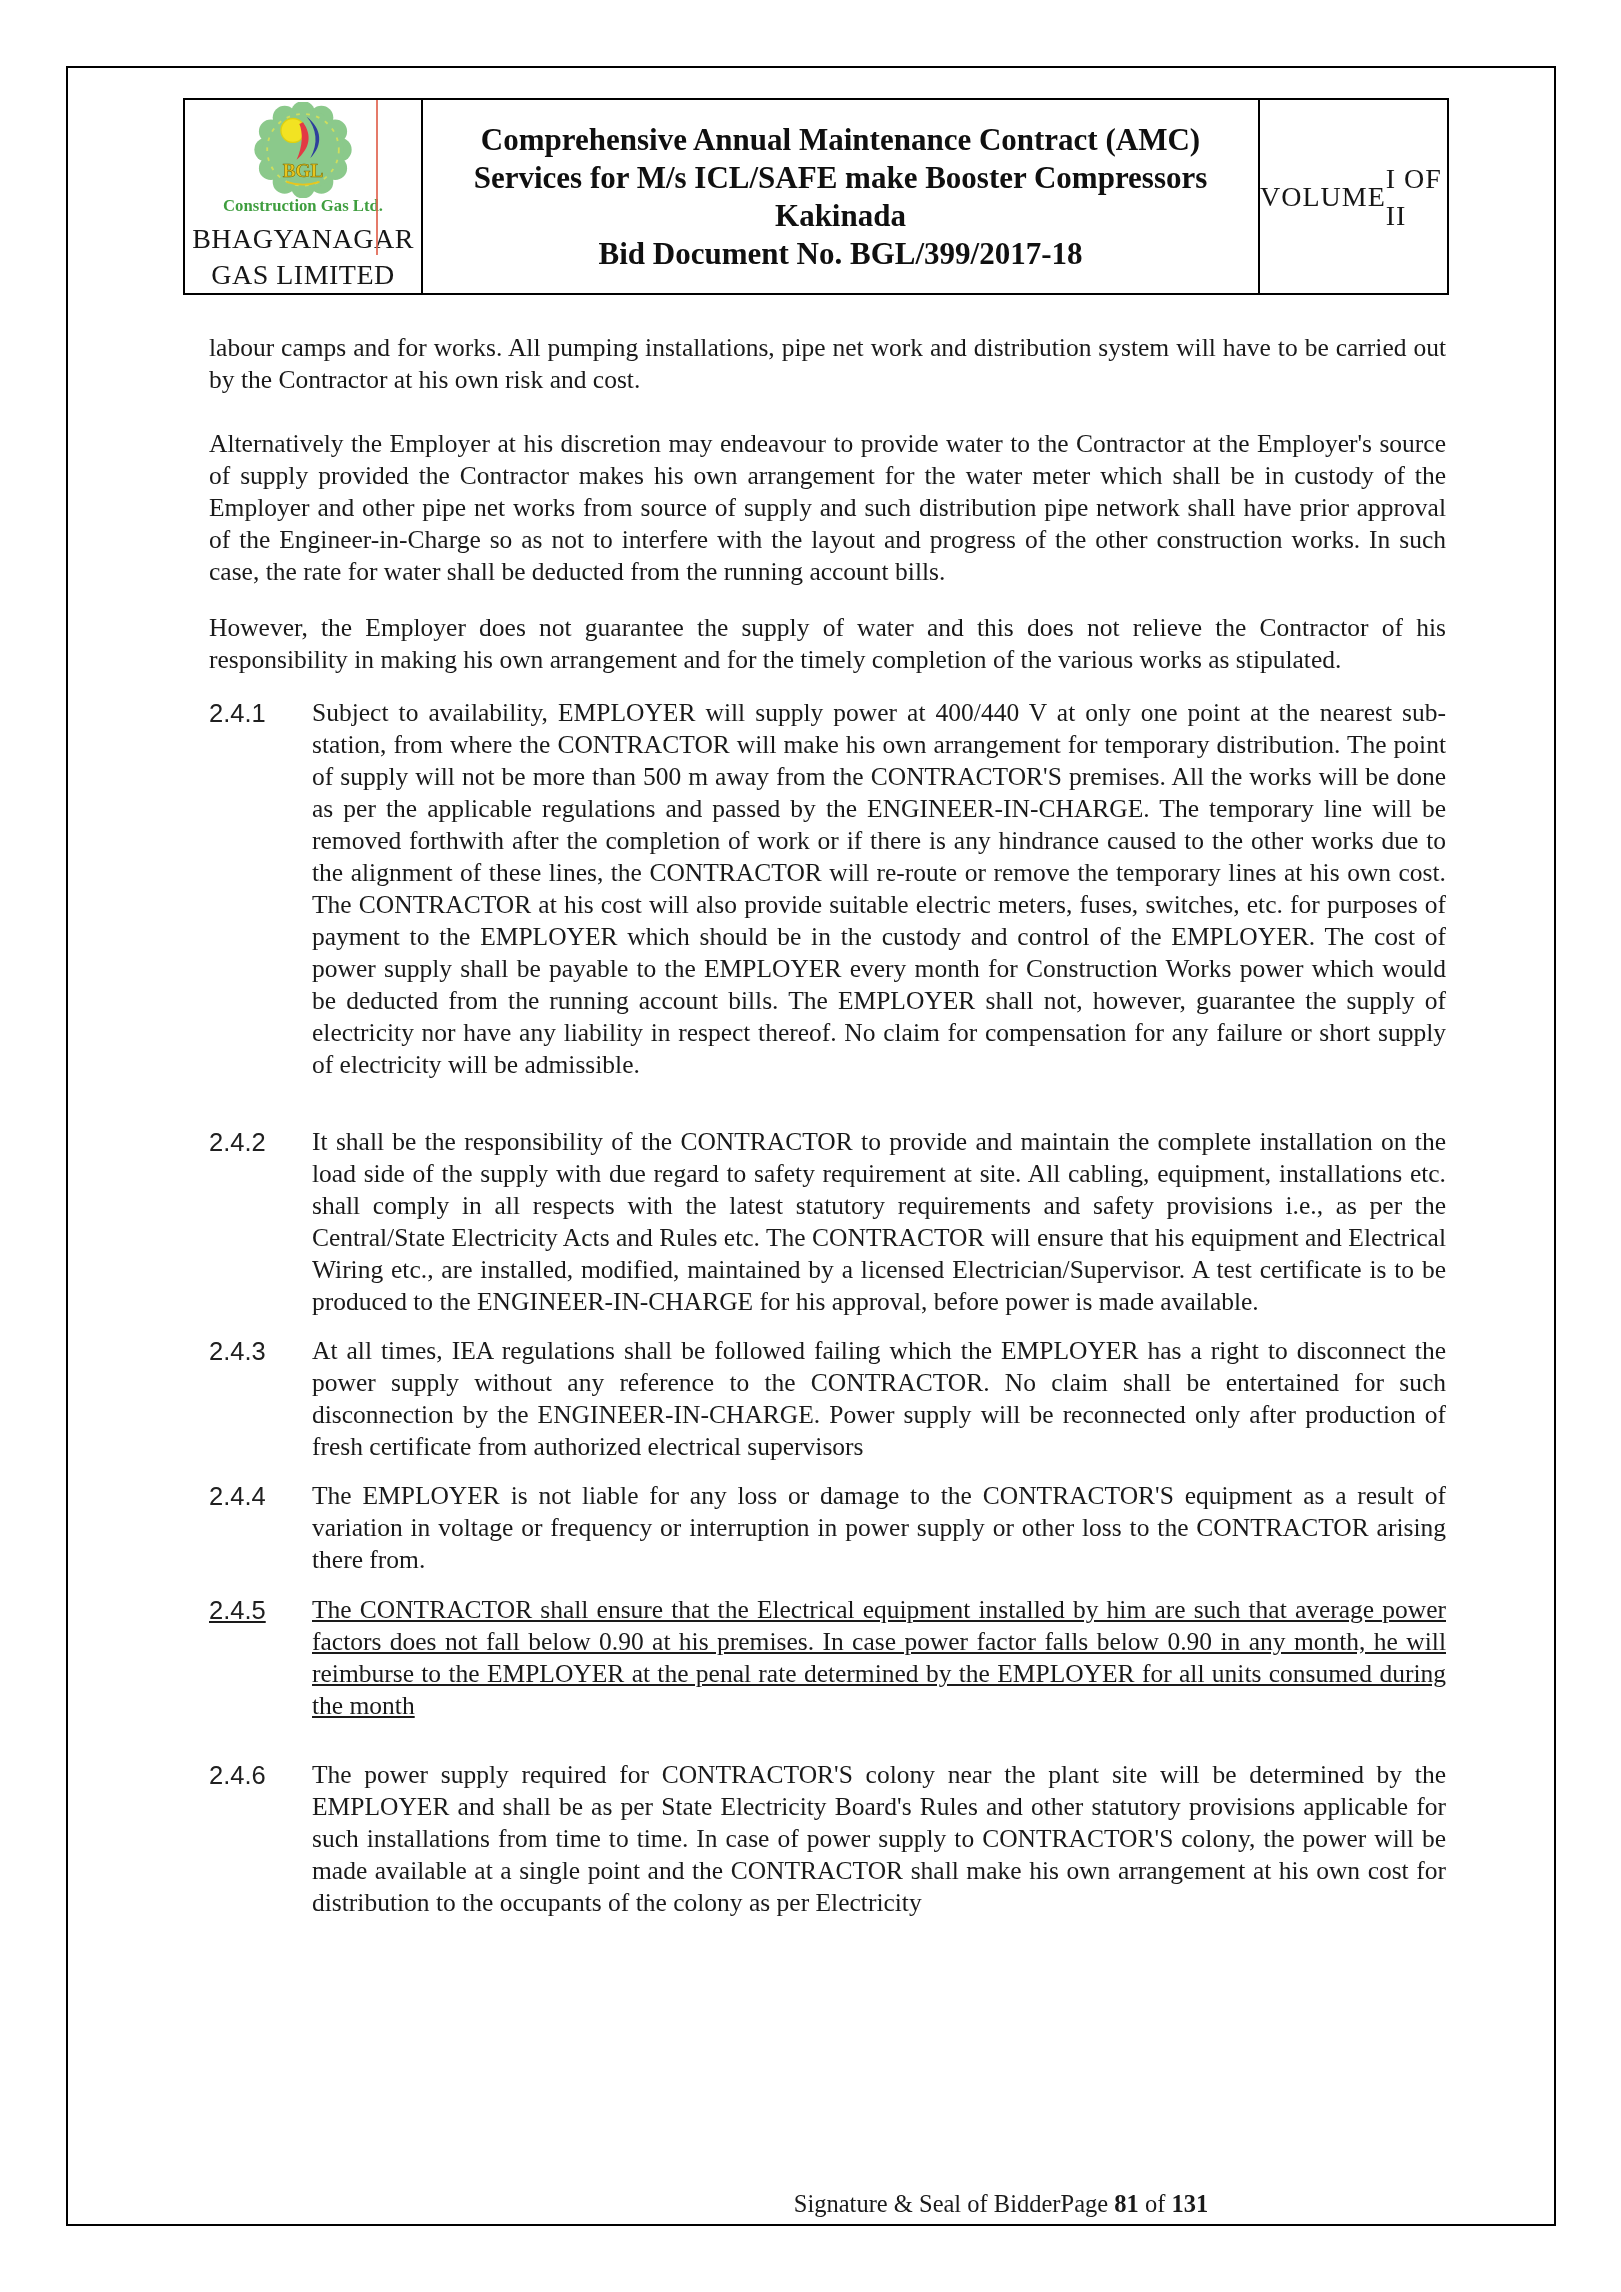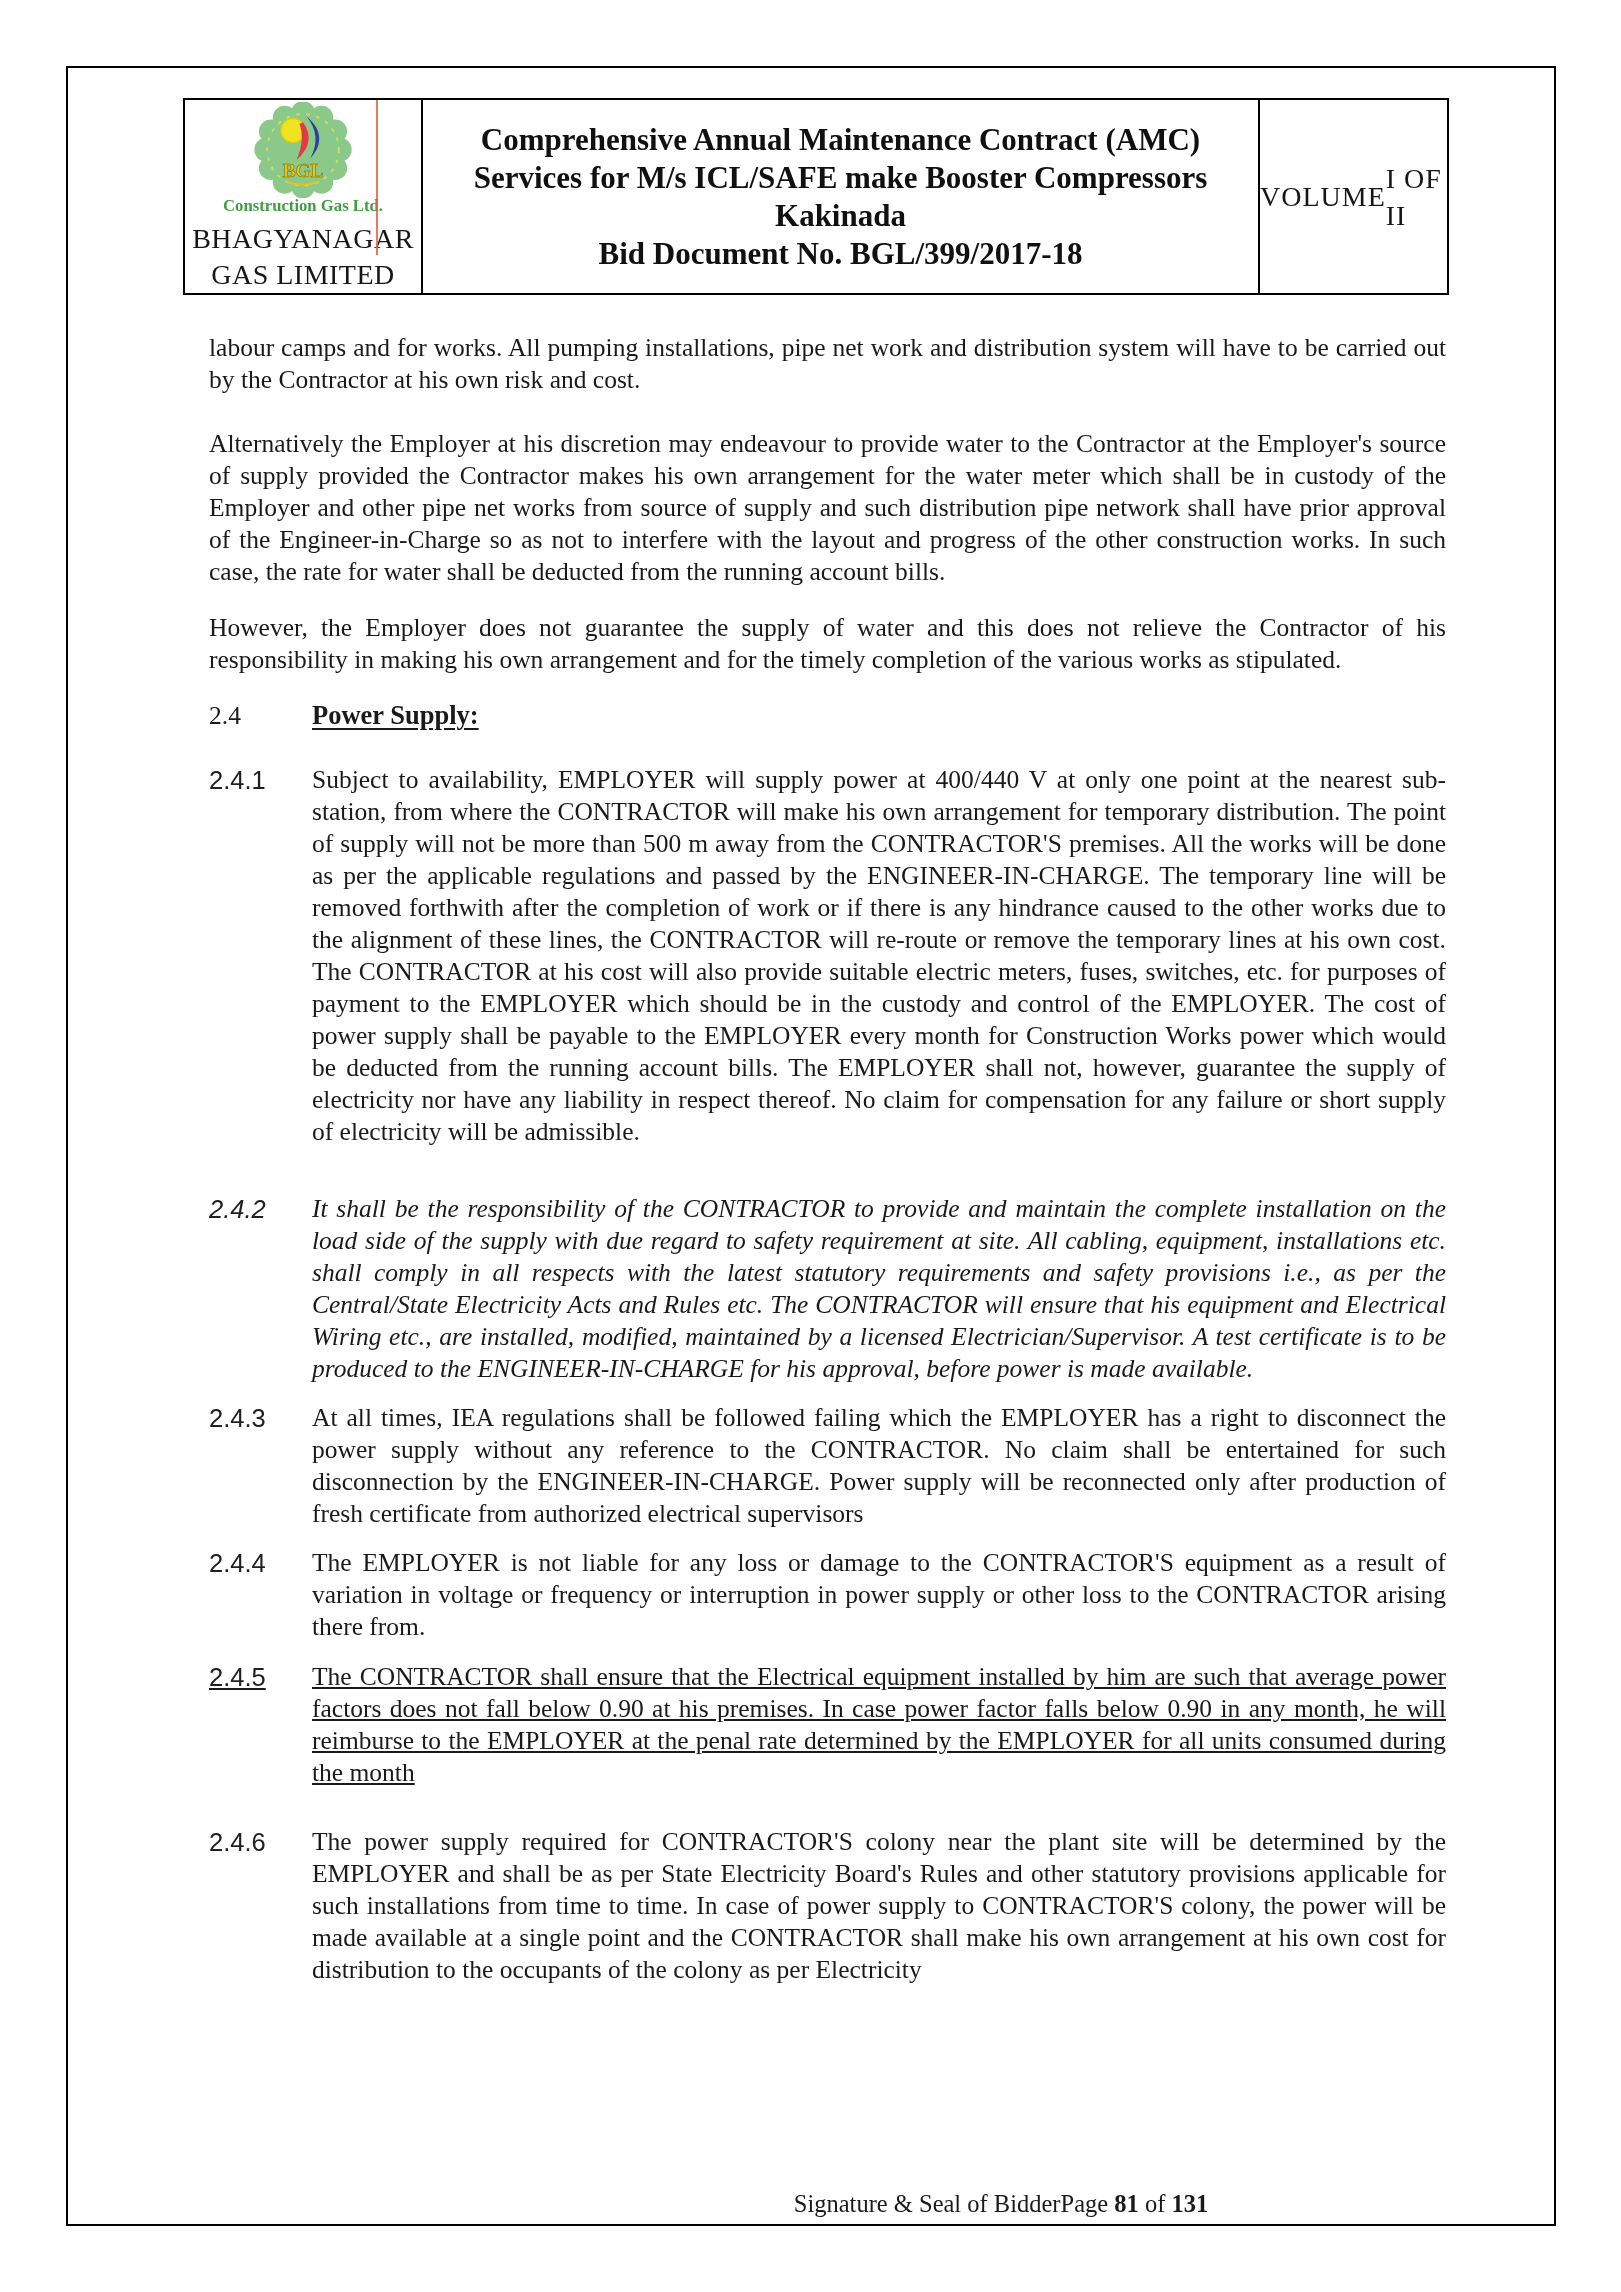--- a/index.html
+++ b/index.html
@@ -66,21 +66,21 @@
   }
   .clause { display:flex; }
   .clause .num {
     width:103px; flex:0 0 103px;
     font-family:"Liberation Sans", sans-serif;
     font-size:25.5px; line-height:32px; color:#202020;
     text-align:left;
   }
   .clause .txt { flex:1; }
   .clause.c1 { margin-bottom:45px; }
-  .clause.c2 { margin-bottom:16.7px;font-style:italic; }
+  .clause.c2 { margin-bottom:16.7px; }
   .clause.c3 { margin-bottom:17.6px; }
   .clause.c4 { margin-bottom:17.6px; }
   .clause.c5 { margin-bottom:37px;text-decoration:underline; }
   
   .footer {
     position:absolute; left:0; right:0; bottom:4px;
     display:flex; justify-content:center; align-items:flex-end;
     padding:0 119px 2px 499px;
     font-size:24.5px; line-height:29px;
   }
@@ -136,24 +136,20 @@
         <div class="volume-line">VOLUME</div>
         <div class="volume-line">I OF II</div>
       </div>
     </div>
 
     <div class="content">
       <div class="para p1">labour camps and for works. All pumping installations, pipe net work and distribution system will have to be carried out by the Contractor at his own risk and cost.</div>
       <div class="para p2">Alternatively the Employer at his discretion may endeavour to provide water to the Contractor at the Employer's source of supply provided the Contractor makes his own arrangement for the water meter which shall be in custody of the Employer and other pipe net works from source of supply and such distribution pipe network shall have prior approval of the Engineer-in-Charge so as not to interfere with the layout and progress of the other construction works. In such case, the rate for water shall be deducted from the running account bills.</div>
       <div class="para p3">However, the Employer does not guarantee the supply of water and this does not relieve the Contractor of his responsibility in making his own arrangement and for the timely completion of the various works as stipulated.</div>
 
-      <div class="section-heading">
-        <div class="sec-num">2.4</div>
-        <div class="sec-title">Power Supply:</div>
-      </div>
 
       <div class="clause c1">
         <div class="num">2.4.1</div>
         <div class="txt">Subject to availability, EMPLOYER will supply power at 400/440 V at only one point at the nearest sub-station, from where the CONTRACTOR will make his own arrangement for temporary distribution. The point of supply will not be more than 500 m away from the CONTRACTOR'S premises. All the works will be done as per the applicable regulations and passed by the ENGINEER-IN-CHARGE. The temporary line will be removed forthwith after the completion of work or if there is any hindrance caused to the other works due to the alignment of these lines, the CONTRACTOR will re-route or remove the temporary lines at his own cost. The CONTRACTOR at his cost will also provide suitable electric meters, fuses, switches, etc. for purposes of payment to the EMPLOYER which should be in the custody and control of the EMPLOYER. The cost of power supply shall be payable to the EMPLOYER every month for Construction Works power which would be deducted from the running account bills. The EMPLOYER shall not, however, guarantee the supply of electricity nor have any liability in respect thereof. No claim for compensation for any failure or short supply of electricity will be admissible.</div>
       </div>
       <div class="clause c2">
         <div class="num">2.4.2</div>
         <div class="txt">It shall be the responsibility of the CONTRACTOR to provide and maintain the complete installation on the load side of the supply with due regard to safety requirement at site. All cabling, equipment, installations etc. shall comply in all respects with the latest statutory requirements and safety provisions i.e., as per the Central/State Electricity Acts and Rules etc. The CONTRACTOR will ensure that his equipment and Electrical Wiring etc., are installed, modified, maintained by a licensed Electrician/Supervisor. A test certificate is to be produced to the ENGINEER-IN-CHARGE for his approval, before power is made available.</div>
       </div>
       <div class="clause c3">

